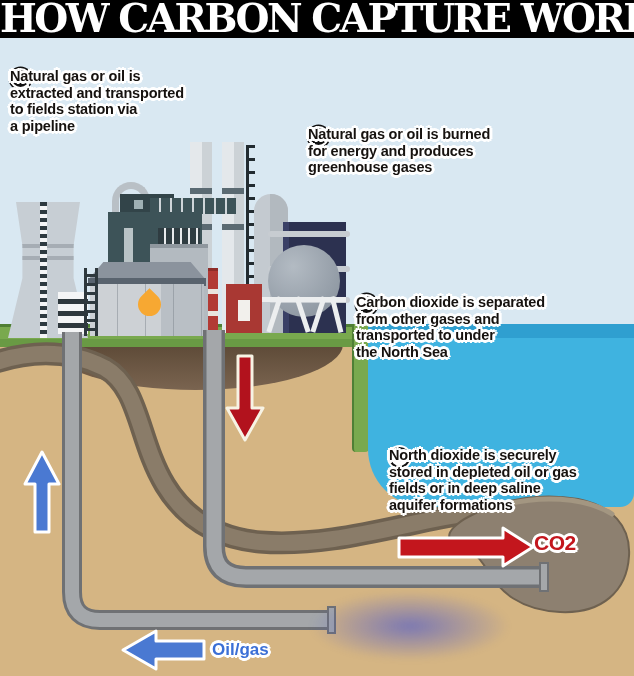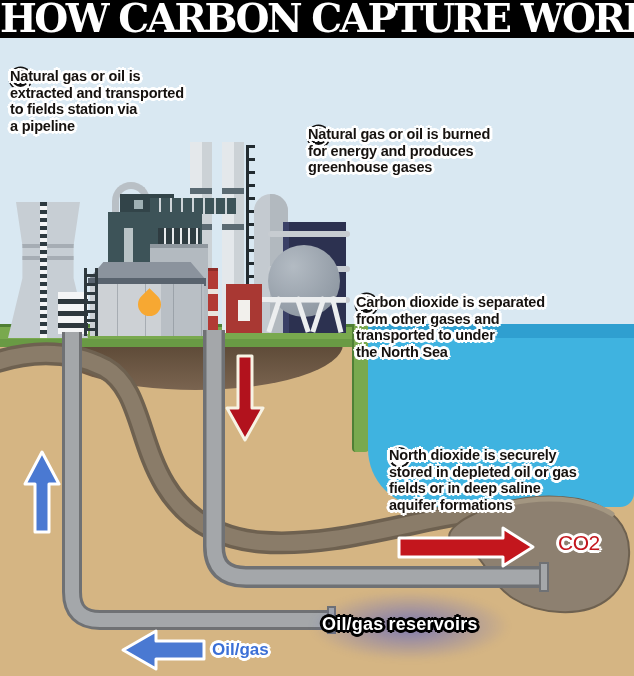--- a/index.html
+++ b/index.html
@@ -91,21 +91,21 @@
   .overlay{left:0;top:0;width:634px;height:676px;}
 
   
   .glow{left:312px;top:592px;width:196px;height:68px;border-radius:50%;
         background:radial-gradient(ellipse at 50% 50%,rgba(64,80,210,.6),rgba(64,80,210,0) 72%);
         filter:blur(3px);}
   .outline-w{text-shadow:-2px -2px 0 #fff,0 -2px 0 #fff,2px -2px 0 #fff,-2px 0 0 #fff,2px 0 0 #fff,
              -2px 2px 0 #fff,0 2px 0 #fff,2px 2px 0 #fff,-3px 0 0 #fff,3px 0 0 #fff,0 3px 0 #fff,0 -3px 0 #fff;}
   .outline-b{text-shadow:-2px -2px 0 #000,0 -2px 0 #000,2px -2px 0 #000,-2px 0 0 #000,2px 0 0 #000,
              -2px 2px 0 #000,0 2px 0 #000,2px 2px 0 #000,-3px 0 0 #000,3px 0 0 #000,0 3px 0 #000,0 -3px 0 #000;}
-  .co2-label{left:534px;top:531px;font-weight:normal;font-size:21px;color:var(--co2-red);letter-spacing:-.5px;margin-left:24px;}
+  .co2-label{left:534px;top:531px;font-weight:bold;font-size:21px;color:var(--co2-red);letter-spacing:-.5px;}
   .oilgas-label{left:212px;top:640px;font-weight:bold;font-size:17px;color:var(--label-blue);}
   .reservoir-label{left:322px;top:614px;font-weight:bold;font-size:18px;color:#fff;letter-spacing:.2px;}
 
   
   .step{display:flex;align-items:flex-start;}
   .step .num{position:static;flex:0 0 auto;width:21px;height:21px;border-radius:50%;background:#111;
         color:#fff;border:2px solid #fff;box-shadow:0 0 0 1.5px #111;font-weight:bold;font-size:14px;
         line-height:17px;text-align:center;margin-right:6px;}
   .step .txt{position:static;white-space:pre-line;font-weight:bold;font-size:14.5px;line-height:16.5px;
         color:#16120f;letter-spacing:-.2px;}
@@ -203,21 +203,20 @@
 
     <polygon points="42,452 59,484 49,484 49,532 35,532 35,484 25,484" style="fill:var(--blue-arrow)" stroke="#ffffff" stroke-width="3" stroke-linejoin="round"></polygon>
     <polygon points="245,440 263,408 252,408 252,356 238,356 238,408 227,408" style="fill:var(--red-arrow)" stroke="#f7f3e4" stroke-width="3" stroke-linejoin="round"></polygon>
     <polygon points="533,547 503,528 503,538 399,538 399,557 503,557 503,566" style="fill:var(--co2-red)" stroke="#ffffff" stroke-width="3" stroke-linejoin="round"></polygon>
     <polygon points="123,650 156,631 156,641 204,641 204,659 156,659 156,669" style="fill:var(--blue-arrow)" stroke="#ffffff" stroke-width="3" stroke-linejoin="round"></polygon>
   </svg>
 
   <div class="glow"></div>
   <div class="co2-label outline-w">CO2</div>
   <div class="oilgas-label outline-w">Oil/gas</div>
-  <div class="reservoir-label outline-b">Oil/gas reservoirs</div>
 
   <div class="step st1">
     <span class="num">1</span>
     <span class="txt outline-w">Natural gas or oil is
 extracted and transported
 to fields station via
 a pipeline</span>
   </div>
   <div class="step st2">
     <span class="num">2</span>

